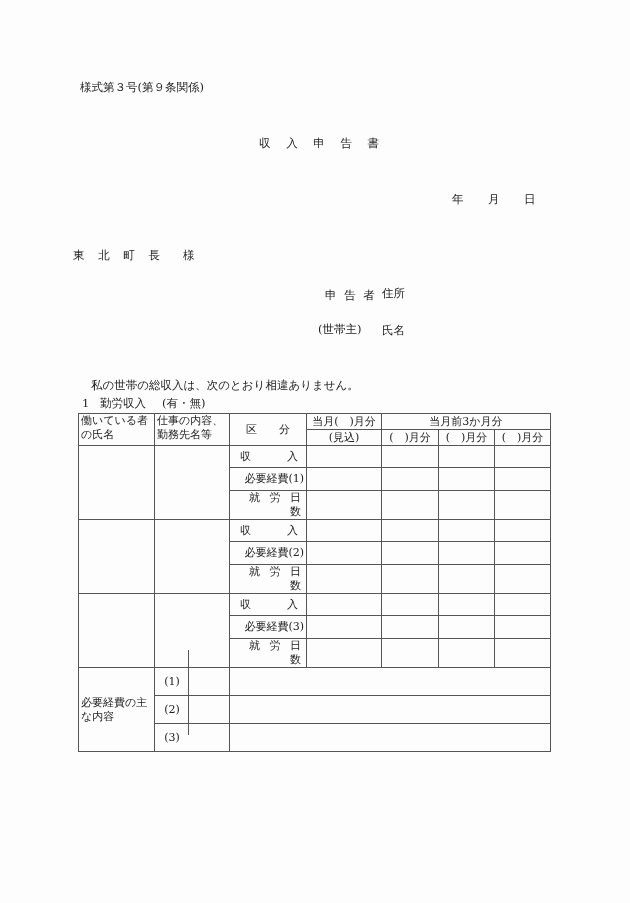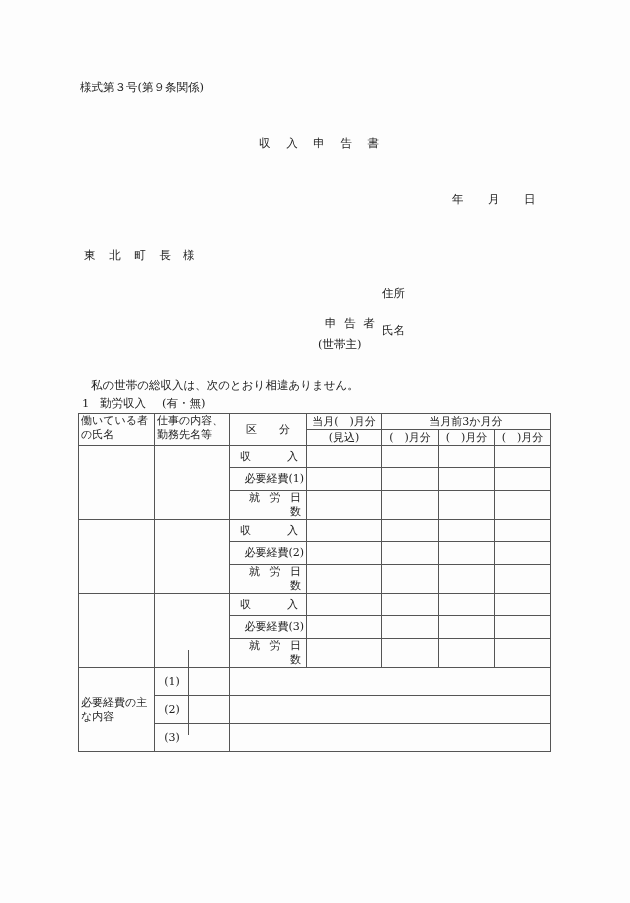--- a/index.html
+++ b/index.html
@@ -15,26 +15,26 @@
 </head>
 <body>
 
 <div class="abs" style="left:80px;top:80px;">様式第３号(第９条関係)</div>
 <div class="abs" style="left:259px;top:136px;letter-spacing:6px;text-align:center;">収 入 申 告 書</div>
 
 <div class="abs" style="left:452px;top:192px;">年</div>
 <div class="abs" style="left:488px;top:192px;">月</div>
 <div class="abs" style="left:524px;top:192px;">日</div>
 
-<div class="abs" style="left:84px;top:248px;letter-spacing:5px;">東 北 町 長</div>
+<div class="abs" style="left:73px;top:248px;letter-spacing:5px;">東 北 町 長</div>
 <div class="abs" style="left:183px;top:248px;">様</div>
 
 <div class="abs" style="left:382px;top:286px;">住所</div>
-<div class="abs" style="left:325px;top:316px;letter-spacing:2px;text-align:right;">申 告 者</div>
-<div class="abs" style="left:318px;top:337px;">(世帯主)</div>
+<div class="abs" style="left:325px;top:288px;letter-spacing:2px;text-align:right;">申 告 者</div>
+<div class="abs" style="left:318px;top:322px;">(世帯主)</div>
 <div class="abs" style="left:382px;top:323px;text-align:center;">氏名</div>
 
 <div class="abs" style="left:91px;top:378px;text-align:right;">私の世帯の総収入は、次のとおり相違ありません。</div>
 <div class="abs" style="left:82px;top:396px;">1</div>
 <div class="abs" style="left:100px;top:396px;">勤労収入</div>
 <div class="abs" style="left:162px;top:396px;">(有・無)</div>
 
 <table class="form">
   <colgroup>
     <col style="width:76px">

